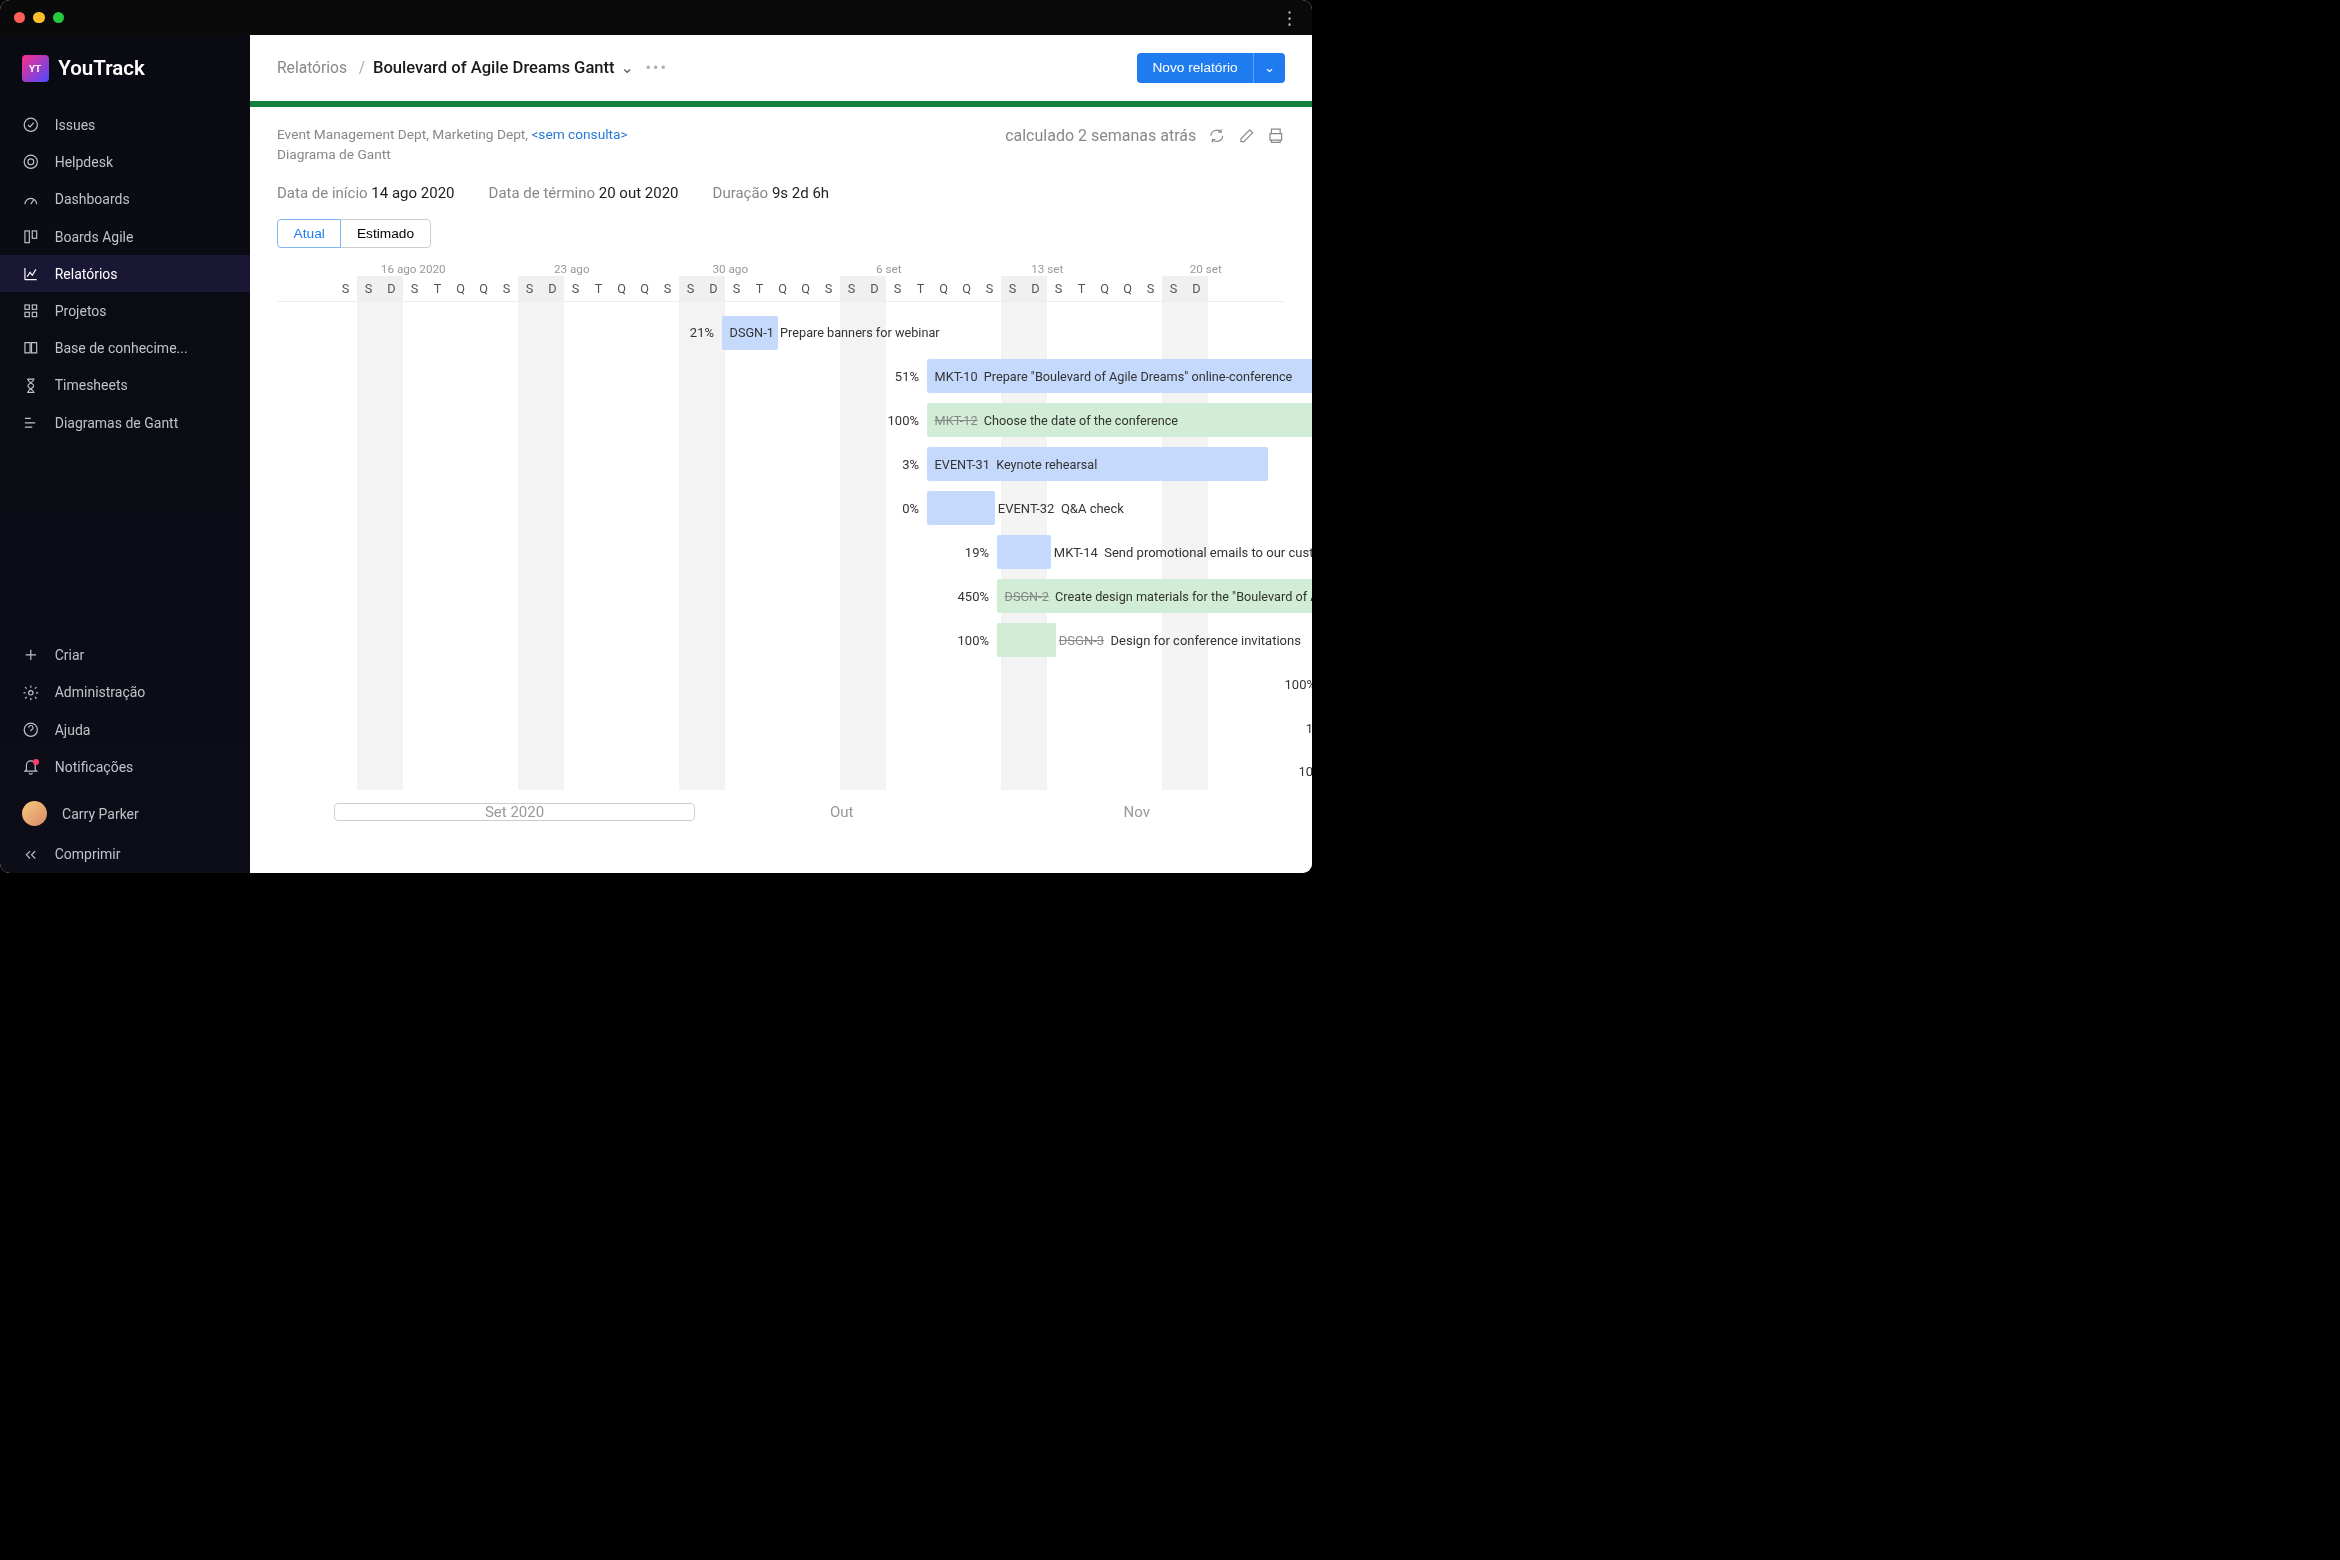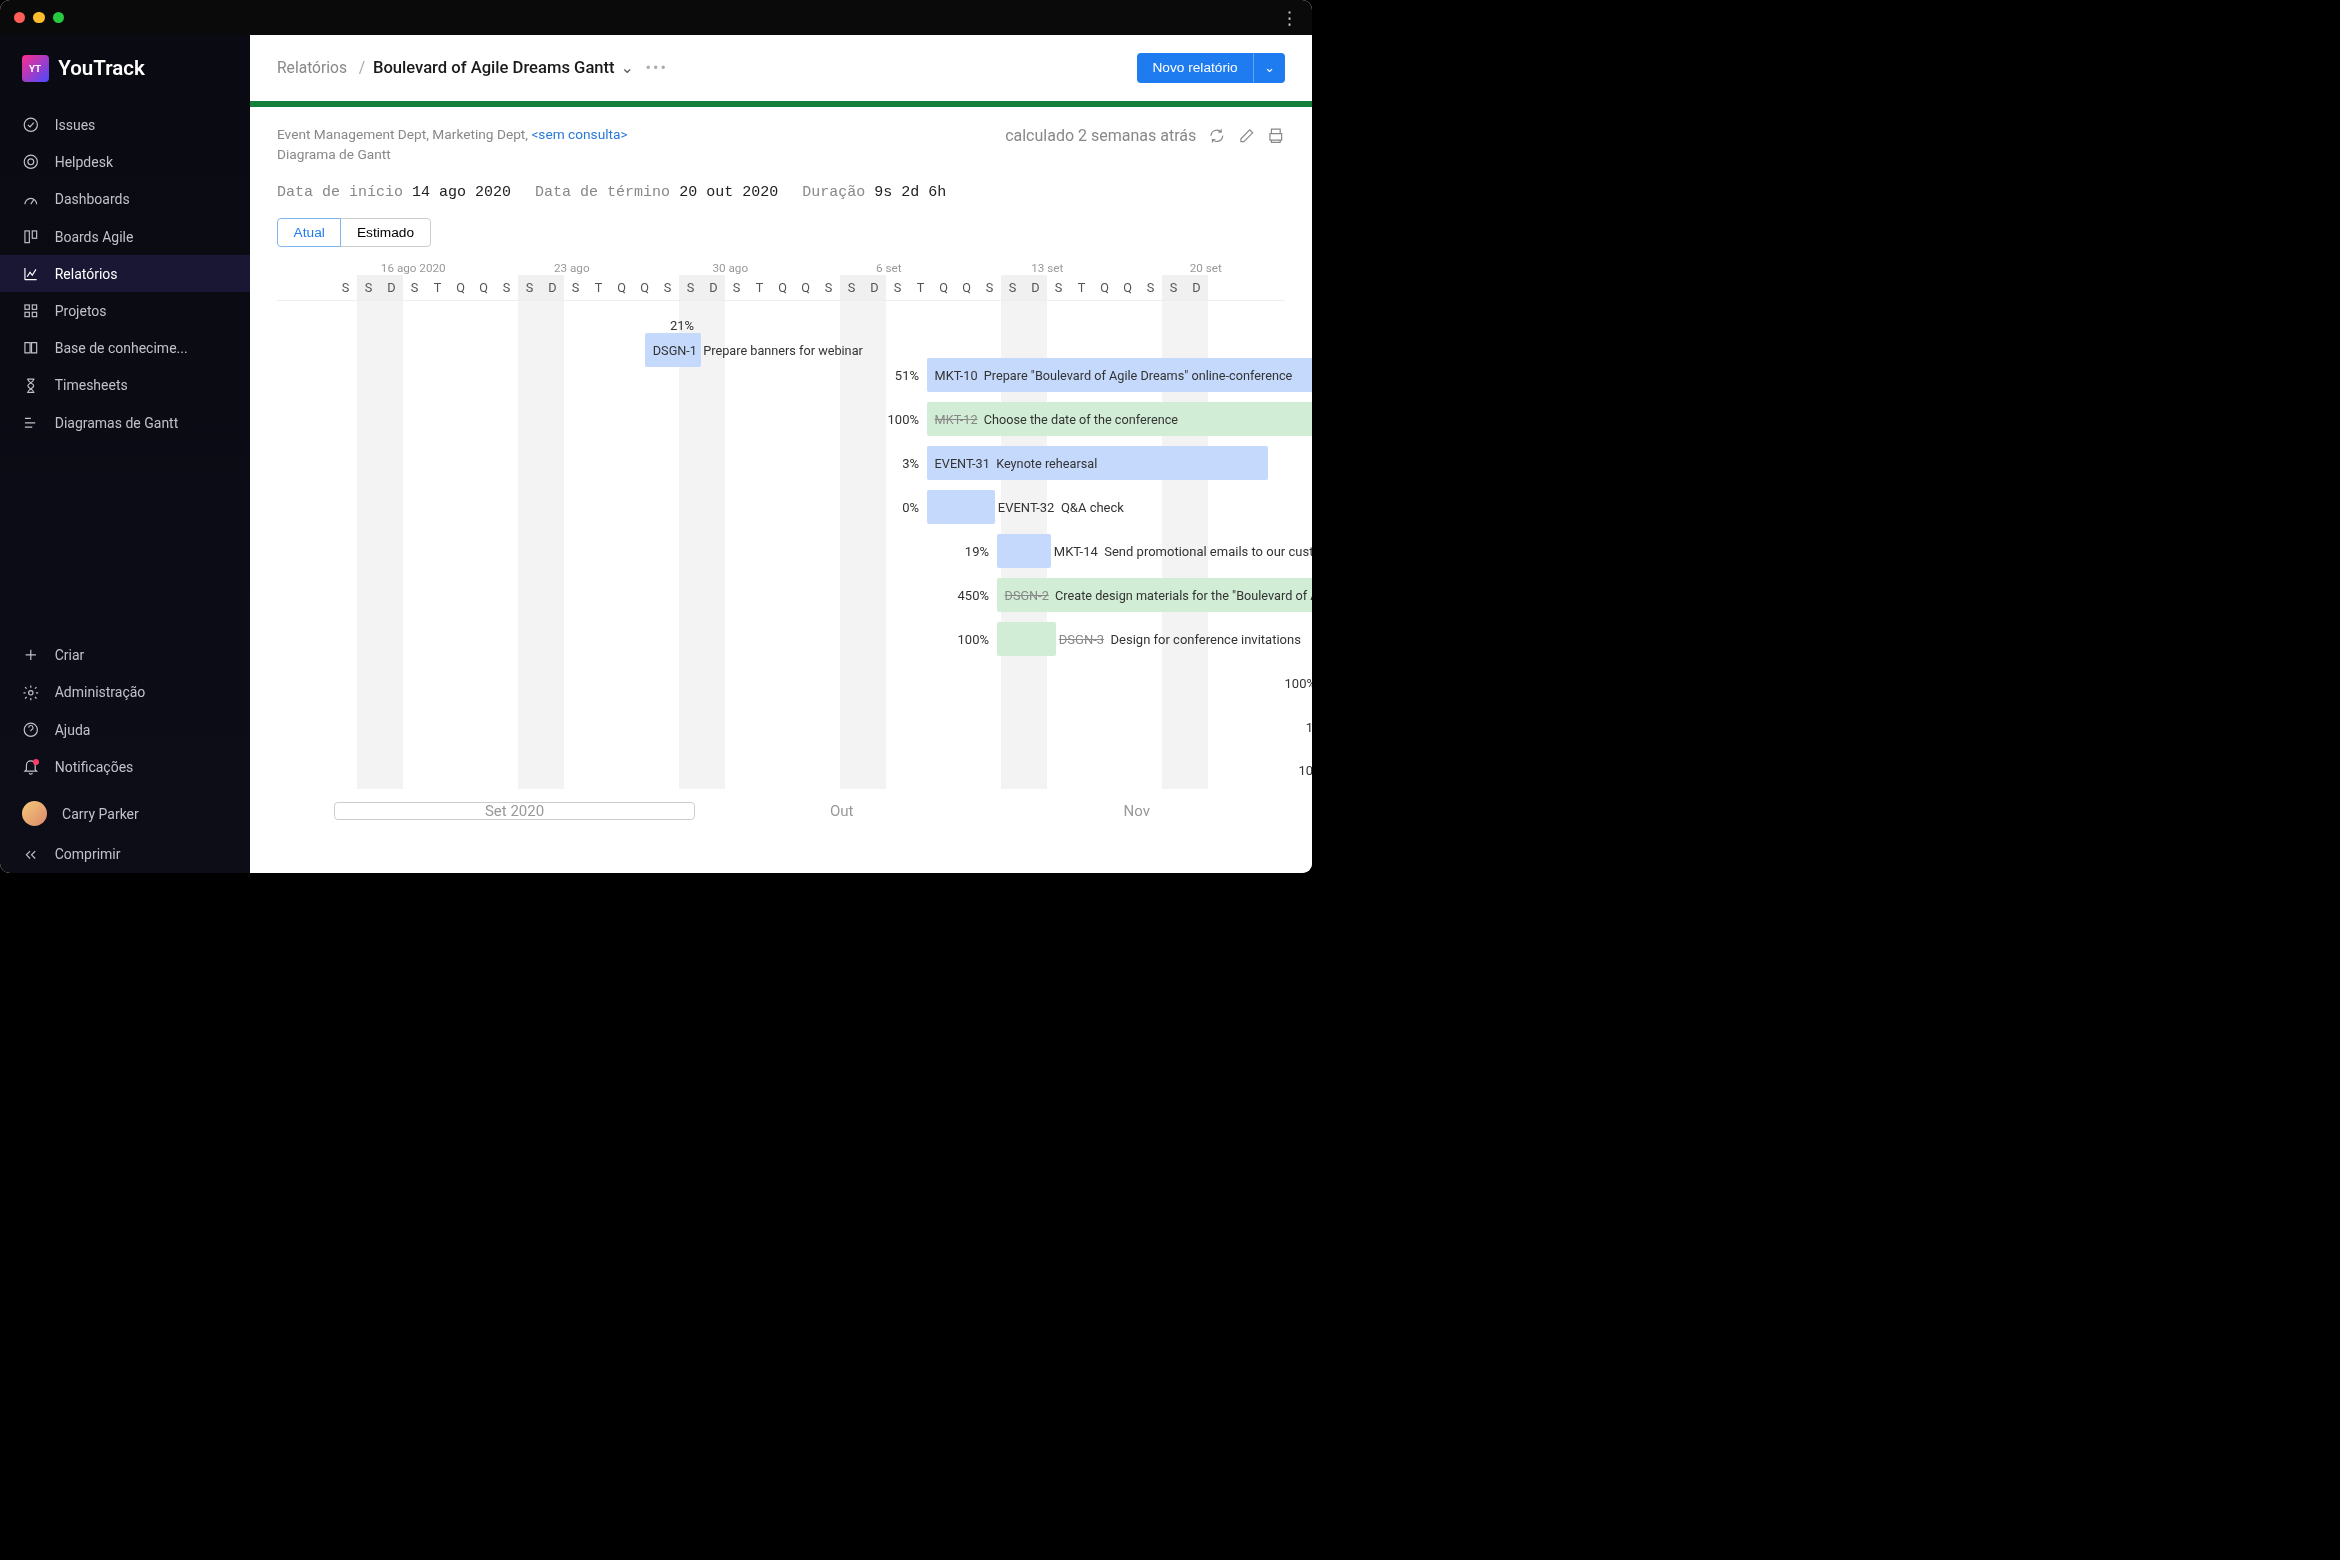--- a/index.html
+++ b/index.html
@@ -33,21 +33,21 @@
 .dots3 { margin-left: 11.7px; color: #aaa; letter-spacing: 2px; }
 .hdr-actions { margin-left: auto; display: flex; }
 .btn-primary { background: #1f7cf0; color: #fff; border: none; padding: 7.8px 15.6px; border-radius: 3.9px 0 0 3.9px; font-size: 13.7px; cursor: pointer; }
 .btn-drop { background: #1f7cf0; color: #fff; border: none; border-left: 1px solid rgba(255,255,255,0.3); padding: 7.8px 9.8px; border-radius: 0 3.9px 3.9px 0; cursor: pointer; }
 .content { flex: 1; padding: 19.5px 27px; overflow: auto; position: relative; }
 .meta1 { color: #888; font-size: 13.7px; }
 .meta1 a { color: #2878d8; text-decoration: none; }
 .meta2 { color: #888; font-size: 13.7px; margin-top: 3.9px; }
 .meta-actions { position: absolute; right: 27px; top: 19.5px; display: flex; gap: 12px; align-items: center; color: #888; }
 .meta-actions .icon { cursor: pointer; }
-.dates { margin-top: 21.5px; display: flex; gap: 24px; font-size: 15px; font-family: Liberation Mono, monospace; }
+.dates { margin-top: 21.5px; display: flex; gap: 34px; font-size: 15px; }
 .dates .lbl { color: #888; }
 .dates .val { color: #222; }
 .toggle { margin-top: 17.6px; display: inline-flex; border-radius: 3.9px; }
 .toggle button { background: #fff; border: 1px solid #ccc; padding: 5.9px 15.6px; font-size: 13.7px; cursor: pointer; }
 .toggle button:first-child { border-radius: 3.9px 0 0 3.9px; }
 .toggle button:last-child { border-radius: 0 3.9px 3.9px 0; margin-left: -1px; }
 .toggle button.on { color: #1f7cf0; border-color: #7fb4f0; position: relative; z-index: 1; }
 .gantt { margin-top: 13.7px; font-size: 12.7px; position: relative; }
 .gantt-head-dates { display: flex; color: #999; font-size: 11.7px; padding-left: 57px; }
 .gantt-head-dates span { width: 161px; text-align: center; }
@@ -320,21 +320,21 @@
               <div class="wk-col" style="left: 241px;"></div>
               <div class="wk-col" style="left: 264px;"></div>
               <div class="wk-col" style="left: 402px;"></div>
               <div class="wk-col" style="left: 425px;"></div>
               <div class="wk-col" style="left: 563px;"></div>
               <div class="wk-col" style="left: 586px;"></div>
               <div class="wk-col" style="left: 724px;"></div>
               <div class="wk-col" style="left: 747px;"></div>
               <div class="wk-col" style="left: 885px;"></div>
               <div class="wk-col" style="left: 908px;"></div>
-              <div class="task" style="top: 17.6px; left: 368px; flex-direction: column;">
+              <div class="task" style="top: 17.6px; left: 390px;">
                 <span class="pct">21%</span>
                 <span style="position:relative;">
                   <span class="bar blue" style="width:56px;"><span class="key">DSGN-1</span>&nbsp;&nbsp;<span class="tname">Prepare banners for webinar</span></span>
                 </span>
               </div>
               <div class="task" style="top: 61px; left: 595px;">
                 <span class="pct">51%</span>
                 <span style="position:relative;">
                   <span class="bar blue" style="width:624px;"><span class="key">MKT-10</span>&nbsp;&nbsp;<span class="tname">Prepare "Boulevard of Agile Dreams" online-conference</span></span>
                 </span>

